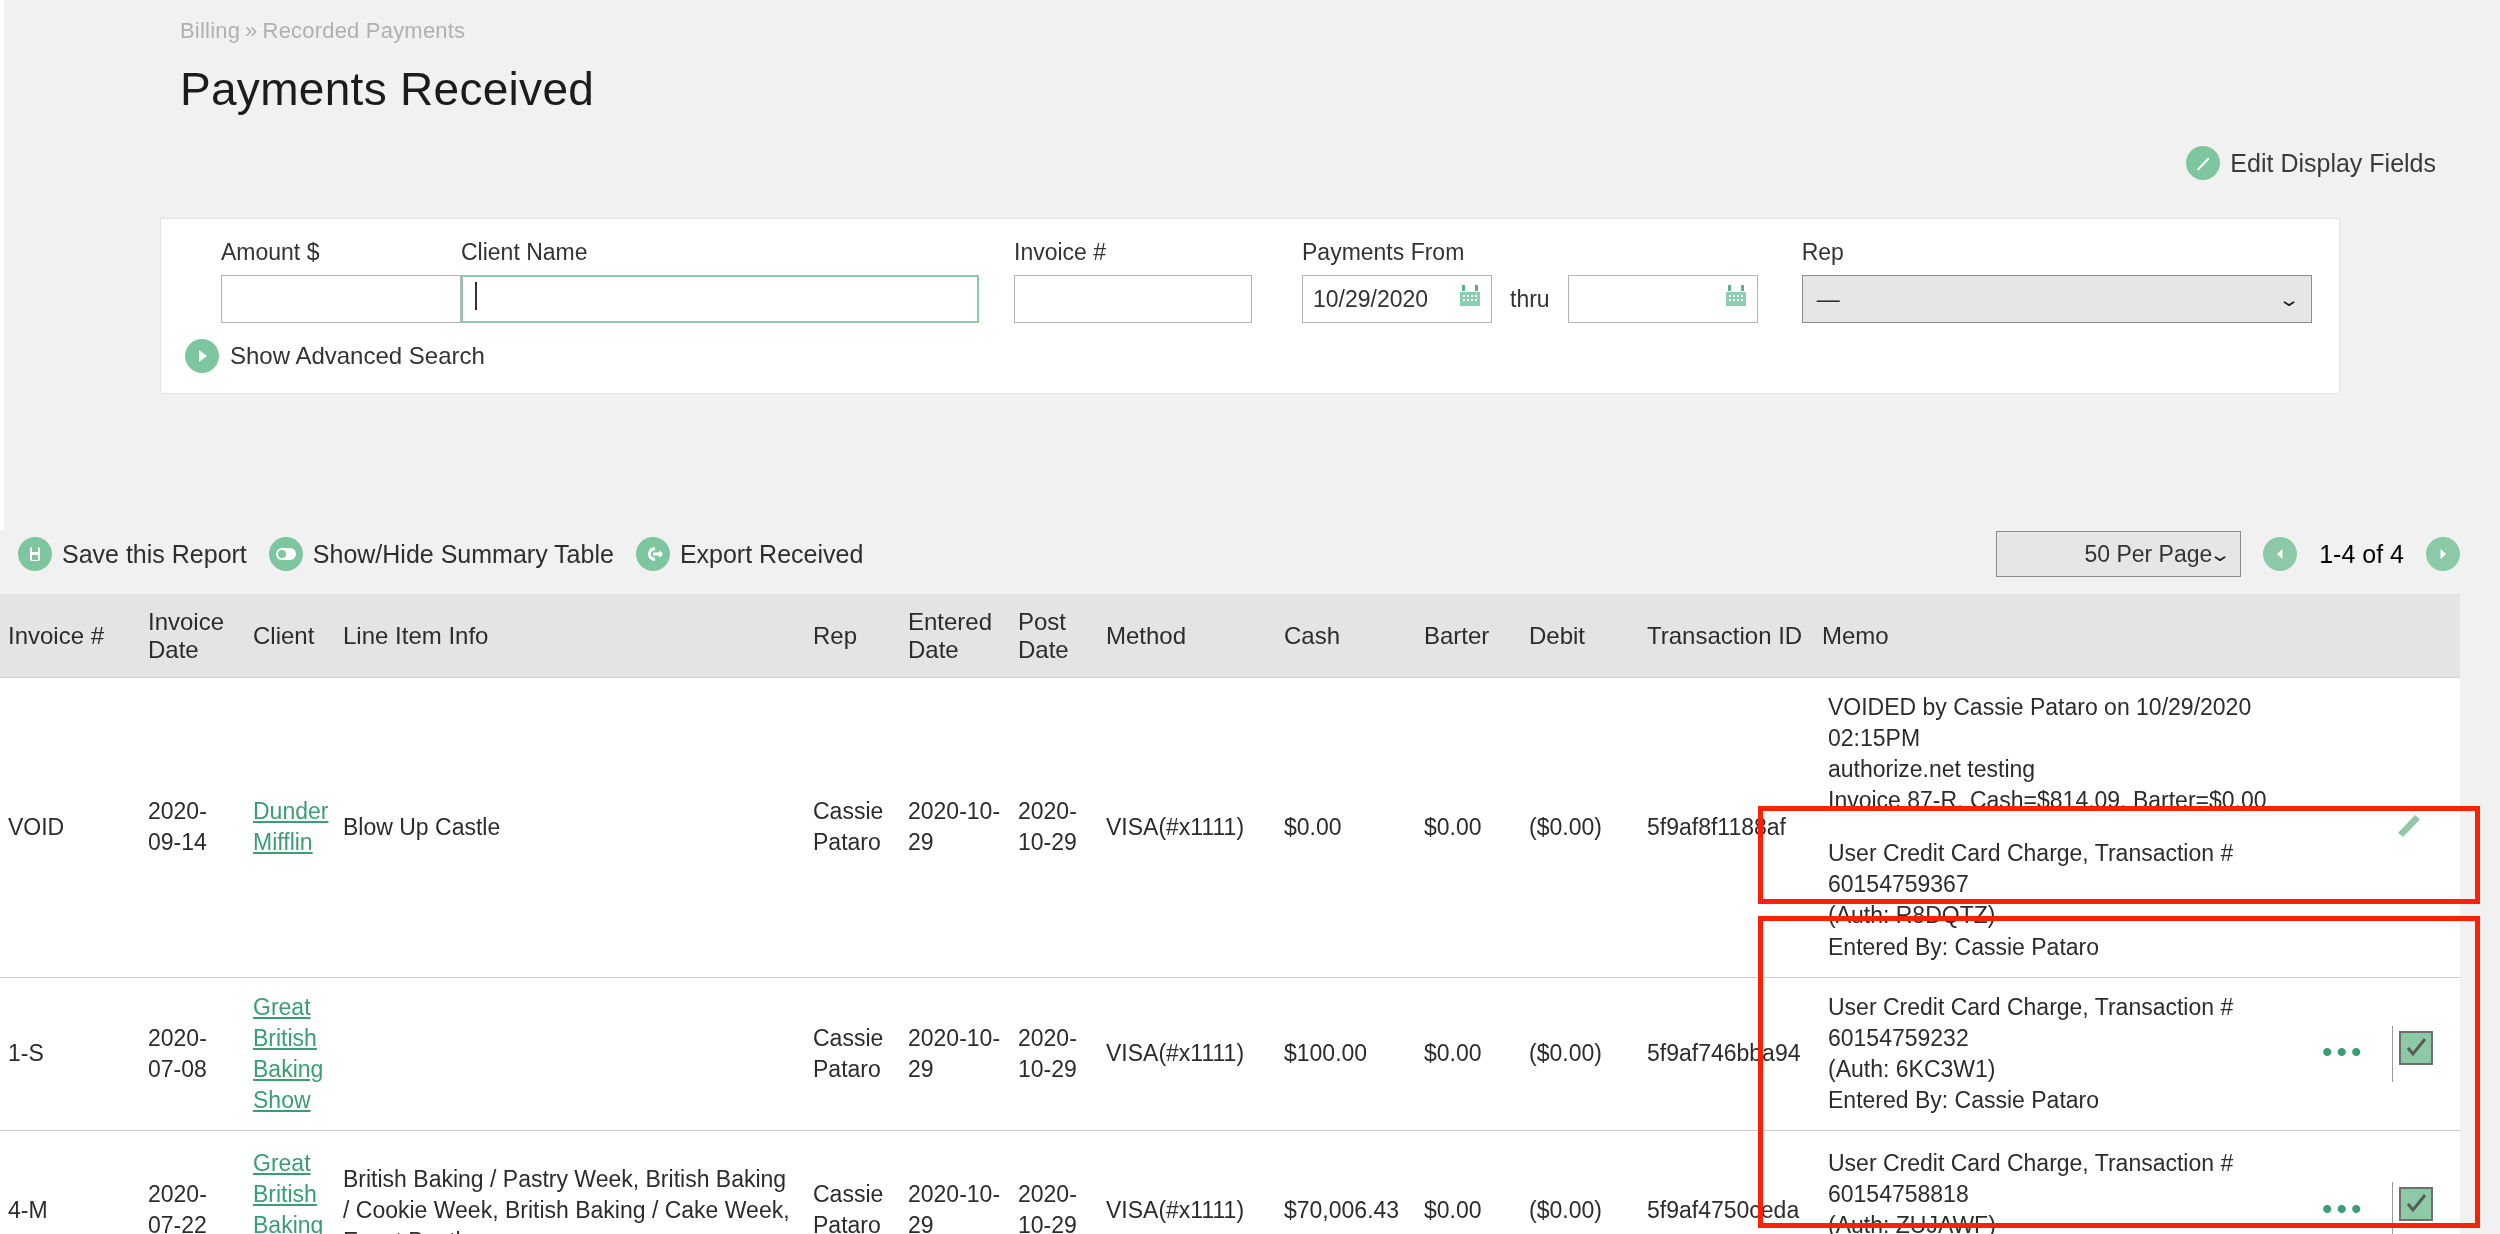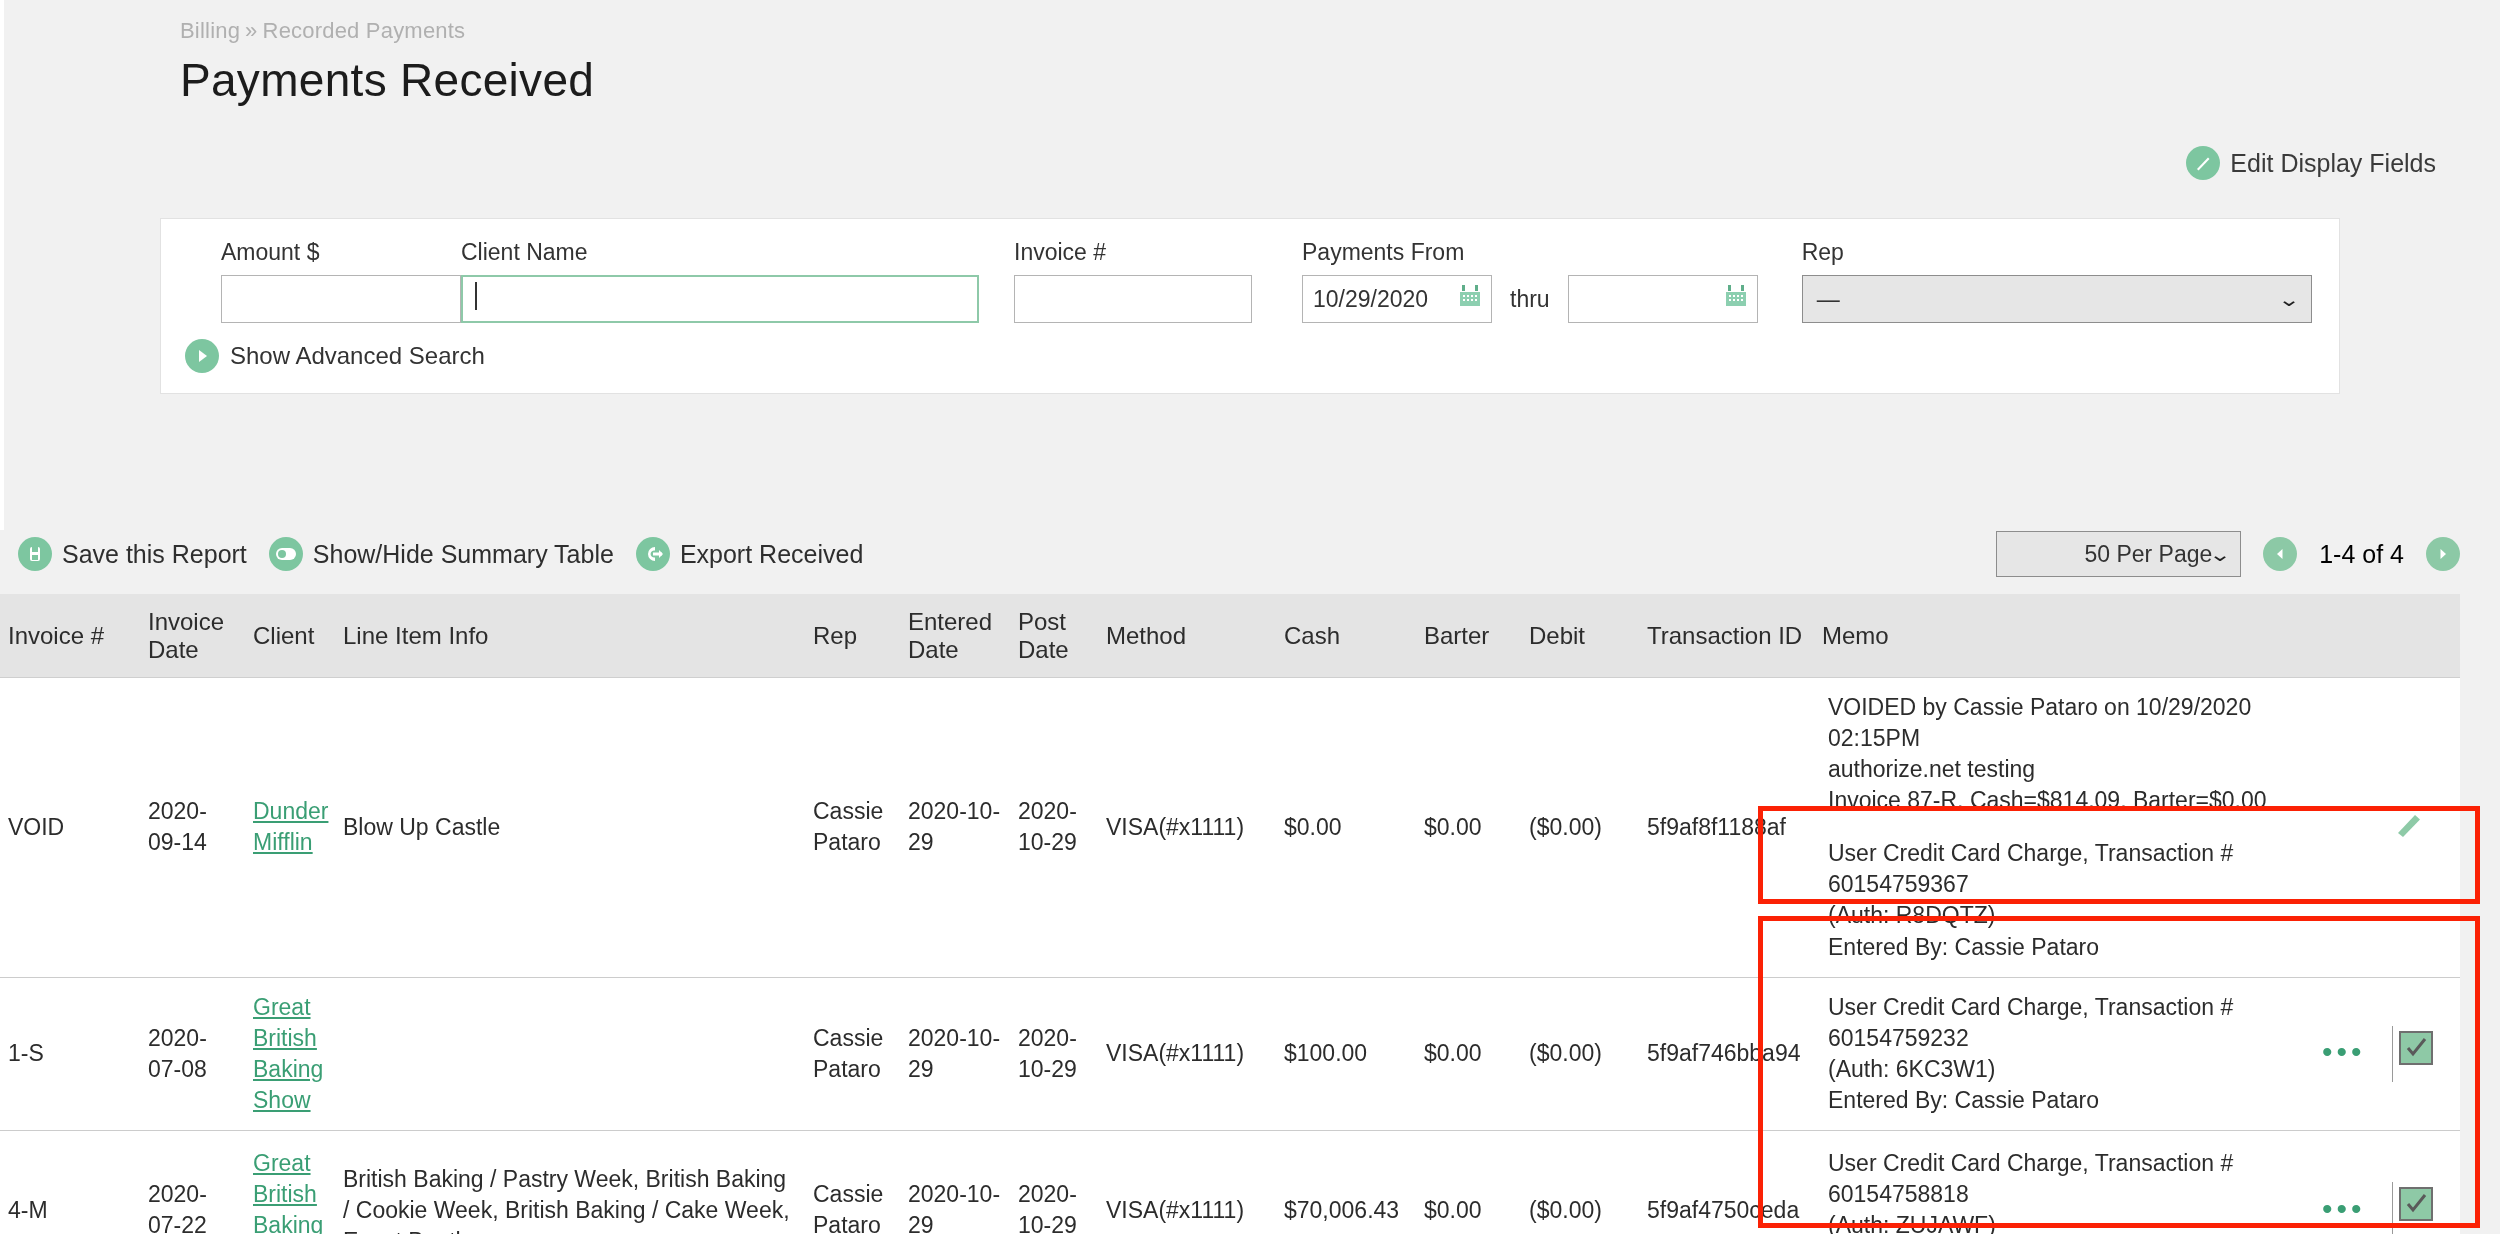--- a/index.html
+++ b/index.html
@@ -17,21 +17,21 @@
   .page-left-rail {
     position:absolute; left:0; top:0; width:4px; height:530px;
     background:#ffffff;
   }
 
   
   .header-block { position:absolute; left:180px; top:18px; }
   .breadcrumb { font-size:22px; color:#b0b0b0; letter-spacing:.2px; }
   .breadcrumb .crumb { color:#b0b0b0; }
   .breadcrumb .sep { margin:0 5px; color:#b0b0b0; }
-  .page-title { font-size:46px; color:#1c1c1c; margin-top:9px; font-weight:400; letter-spacing:.3px;}
+  .page-title { font-size:46px; color:#1c1c1c; margin-top:18px; font-weight:400; letter-spacing:.3px;}
 
   
   .edit-fields {
     position:absolute; right:64px; top:146px;
     display:flex; align-items:center; gap:10px;
     font-size:25px; color:#3a3a3a; cursor:pointer;
   }
   .circ-icon {
     width:34px; height:34px; border-radius:50%;
     background:#7dc6a0; display:inline-flex; align-items:center; justify-content:center;

